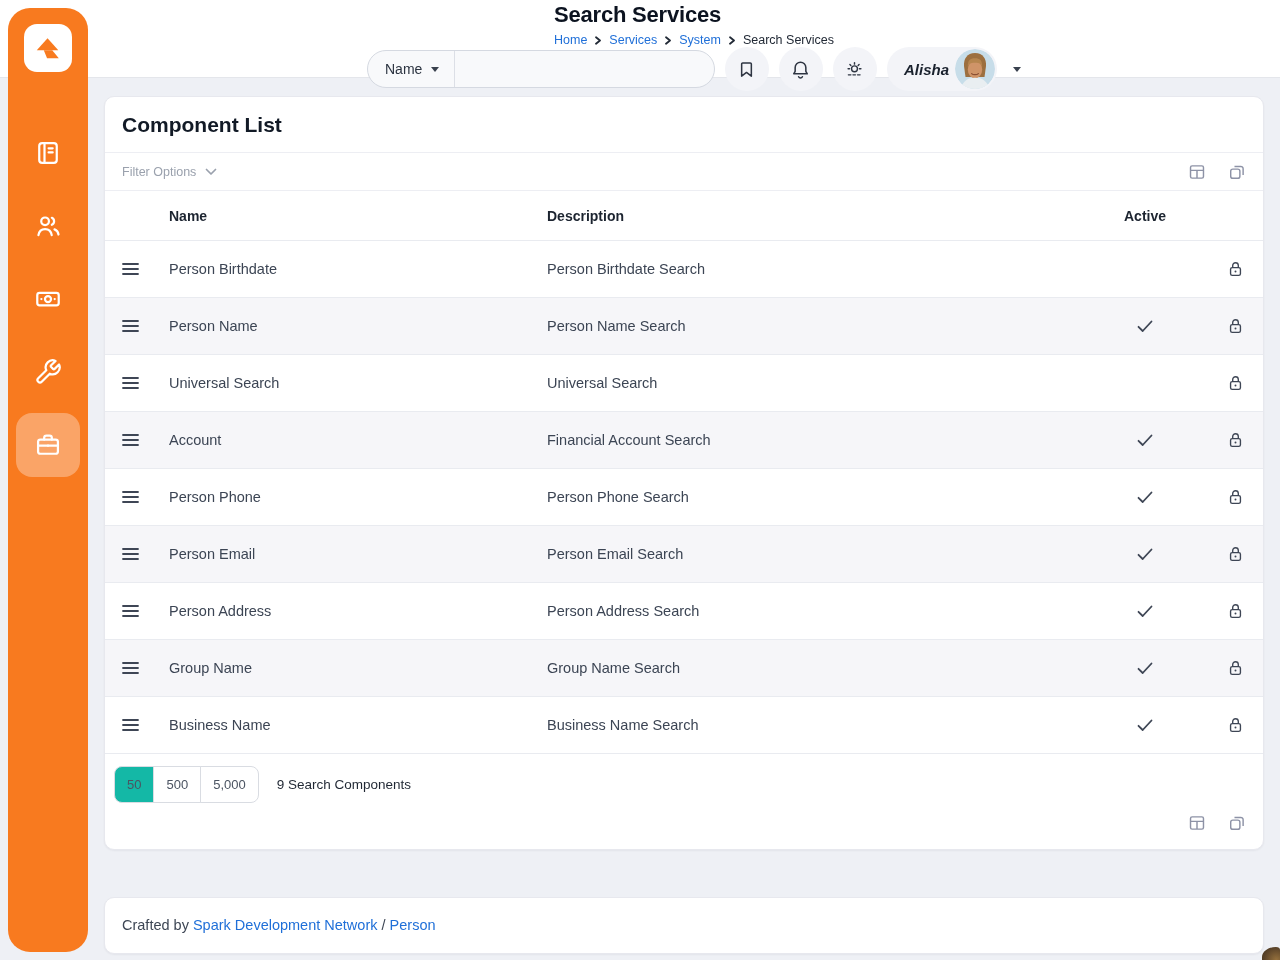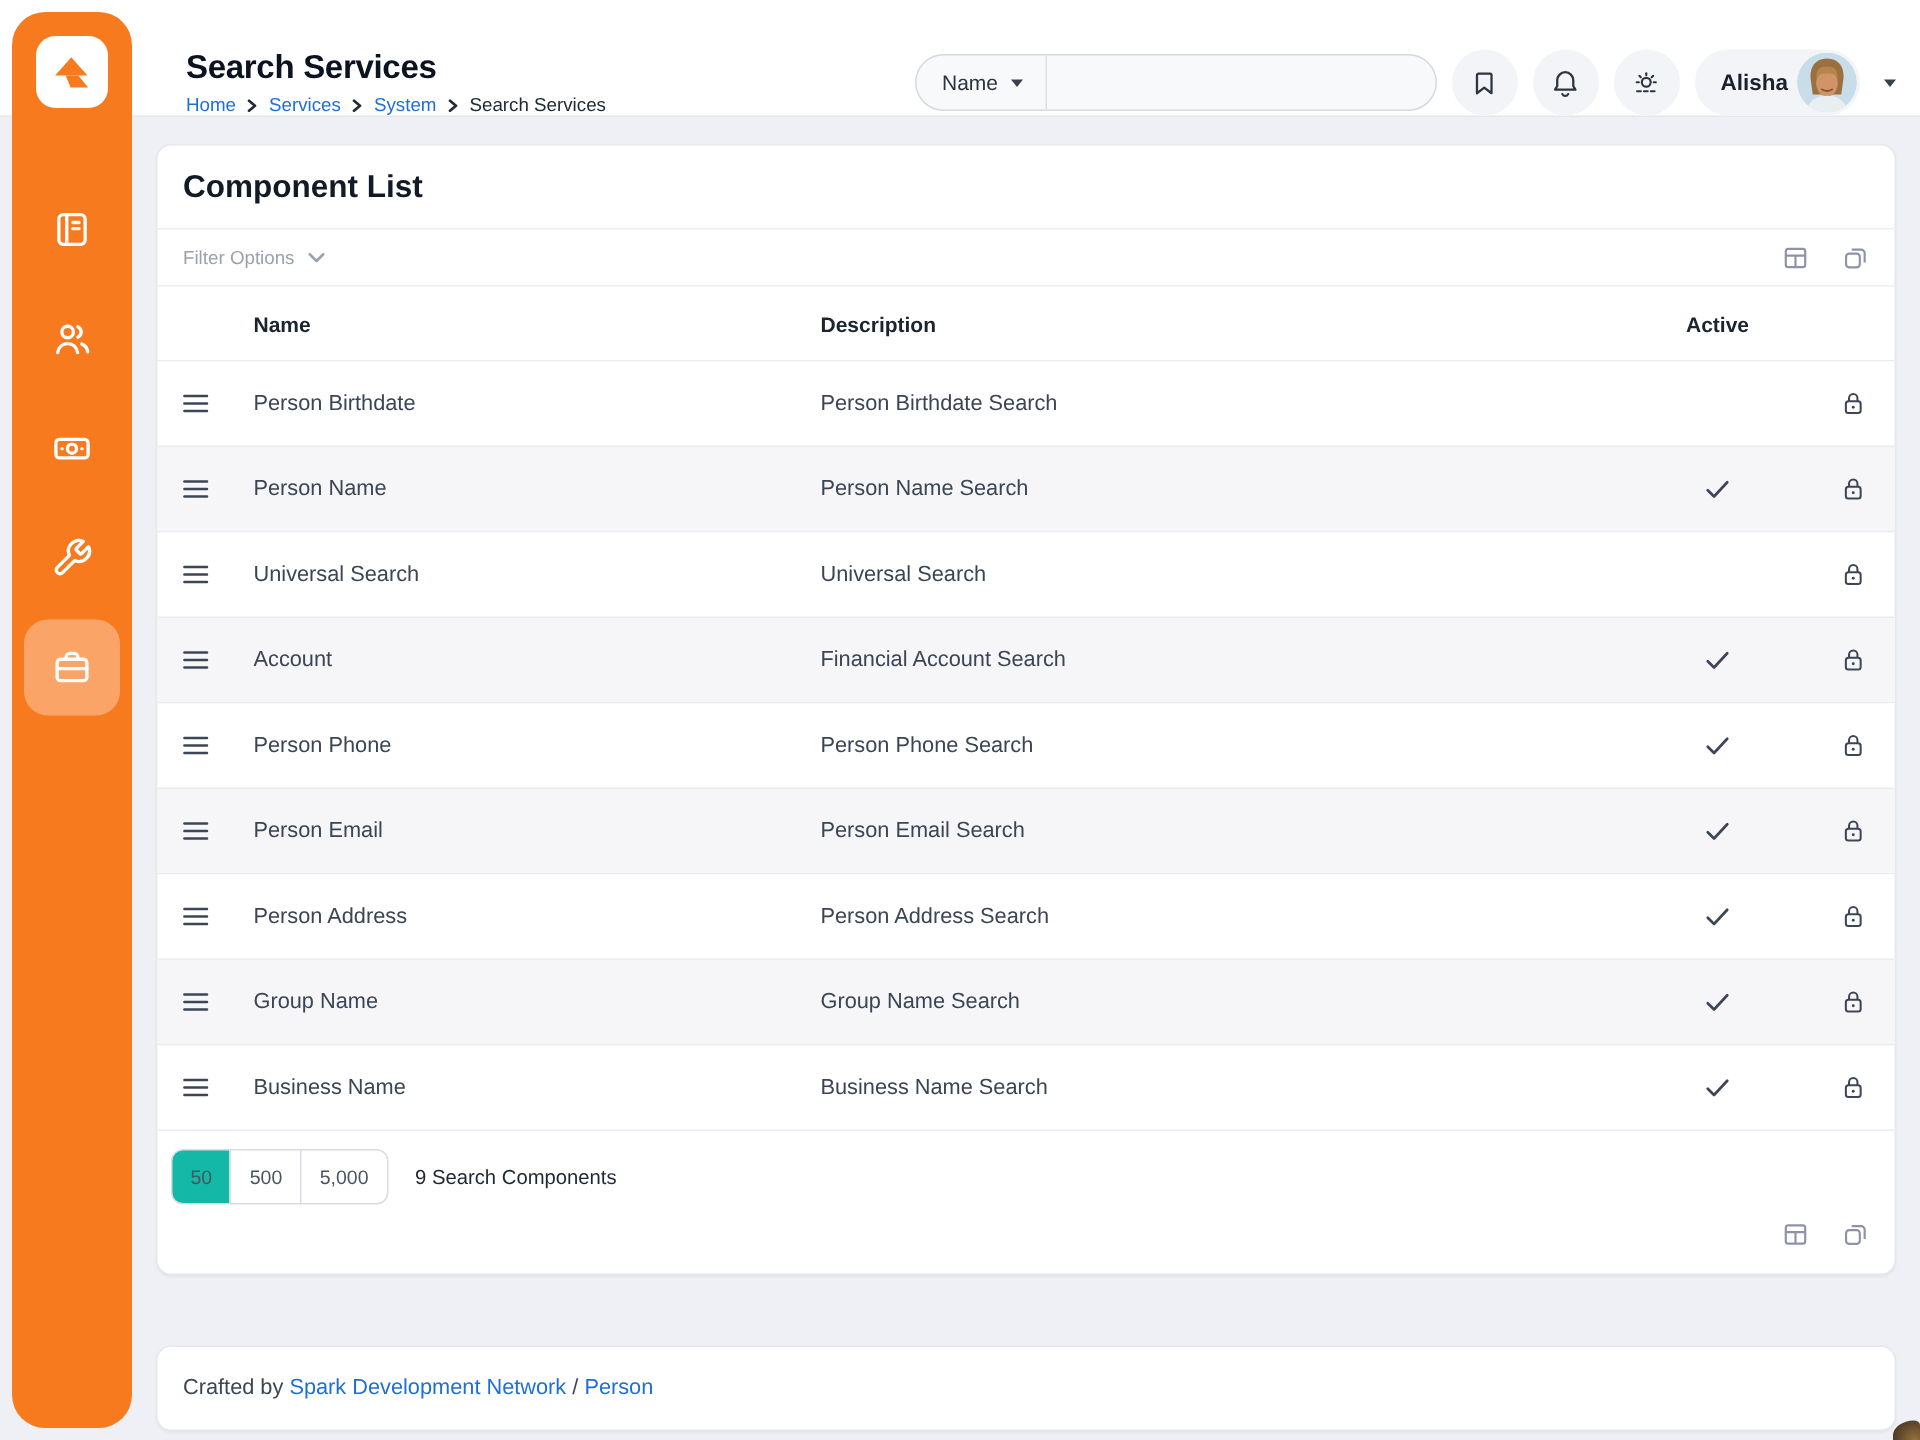--- a/index.html
+++ b/index.html
@@ -11,21 +11,21 @@
     color:#3c4554;
   }
 
   
   .topbar {
     position:absolute; top:0; left:0; width:1280px; height:78px;
     background:#ffffff; border-bottom:1px solid #e4e6eb; z-index:5;
   }
   .topbar-inner {
     margin-left:104px; height:100%; padding:0 16px 0 20px;
-    display:flex; align-items:flex-end;
+    display:flex; align-items:center;flex-direction:column;
   }
   .title-block { flex:1; padding-top:2px; }
   .page-title { font-size:22px; font-weight:700; color:#0c1320; letter-spacing:-0.2px; }
   .breadcrumb { margin-top:5px; font-size:12.5px; display:flex; align-items:center; gap:7px; }
   .crumb-link { color:#1f6fd8; text-decoration:none; cursor:pointer; }
   .crumb-current { color:#222a36; }
   .crumb-sep { display:inline-flex; }
 
   .topbar-right { display:flex; align-items:center; gap:10px; }
 
@@ -46,21 +46,21 @@
     width:0; height:0;
     border-left:4.5px solid transparent; border-right:4.5px solid transparent;
     border-top:5.5px solid #39414e;
   }
   .icon-circle {
     width:44px; height:44px; border-radius:50%; background:#f3f4f8;
     display:grid; place-items:center; cursor:pointer;
   }
   .user-pill {
     height:44px; border-radius:22px; background:#f3f4f8;
-    display:flex; align-items:center; gap:6px; padding:0 2px 0 17px; cursor:pointer;
+    display:flex; align-items:center; gap:6px; padding:0 2px 0 17px; cursor:pointer;font-style:italic;
   }
   .user-name { font-size:15px; font-weight:700; color:#1a222e; }
   .avatar { width:40px; height:40px; border-radius:50%; overflow:hidden; flex:none; }
   .user-caret { margin-left:6px; cursor:pointer; }
 
   
   .sidebar {
     position:absolute; left:8px; top:8px; width:80px; height:944px;
     background:#f87a1f; border-radius:22px; z-index:10;
     display:flex; flex-direction:column; align-items:center; padding-top:16px;

